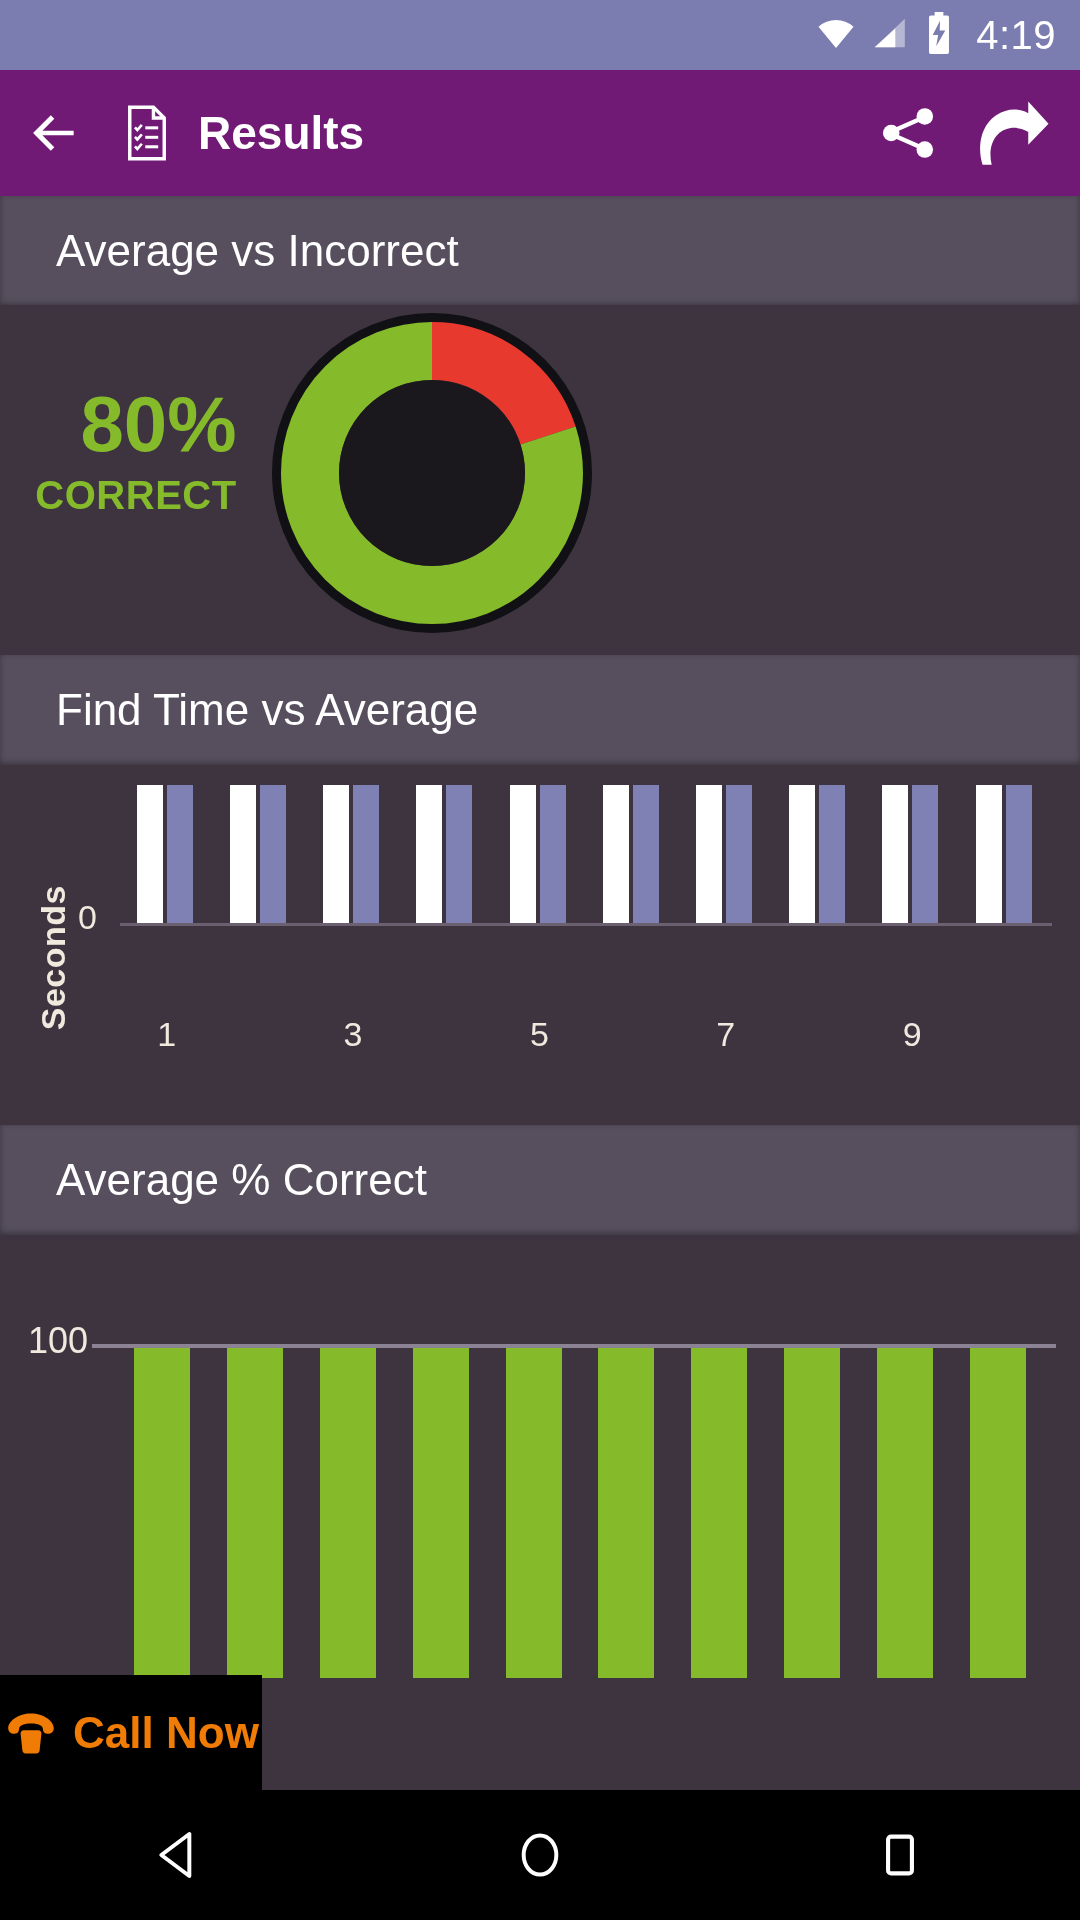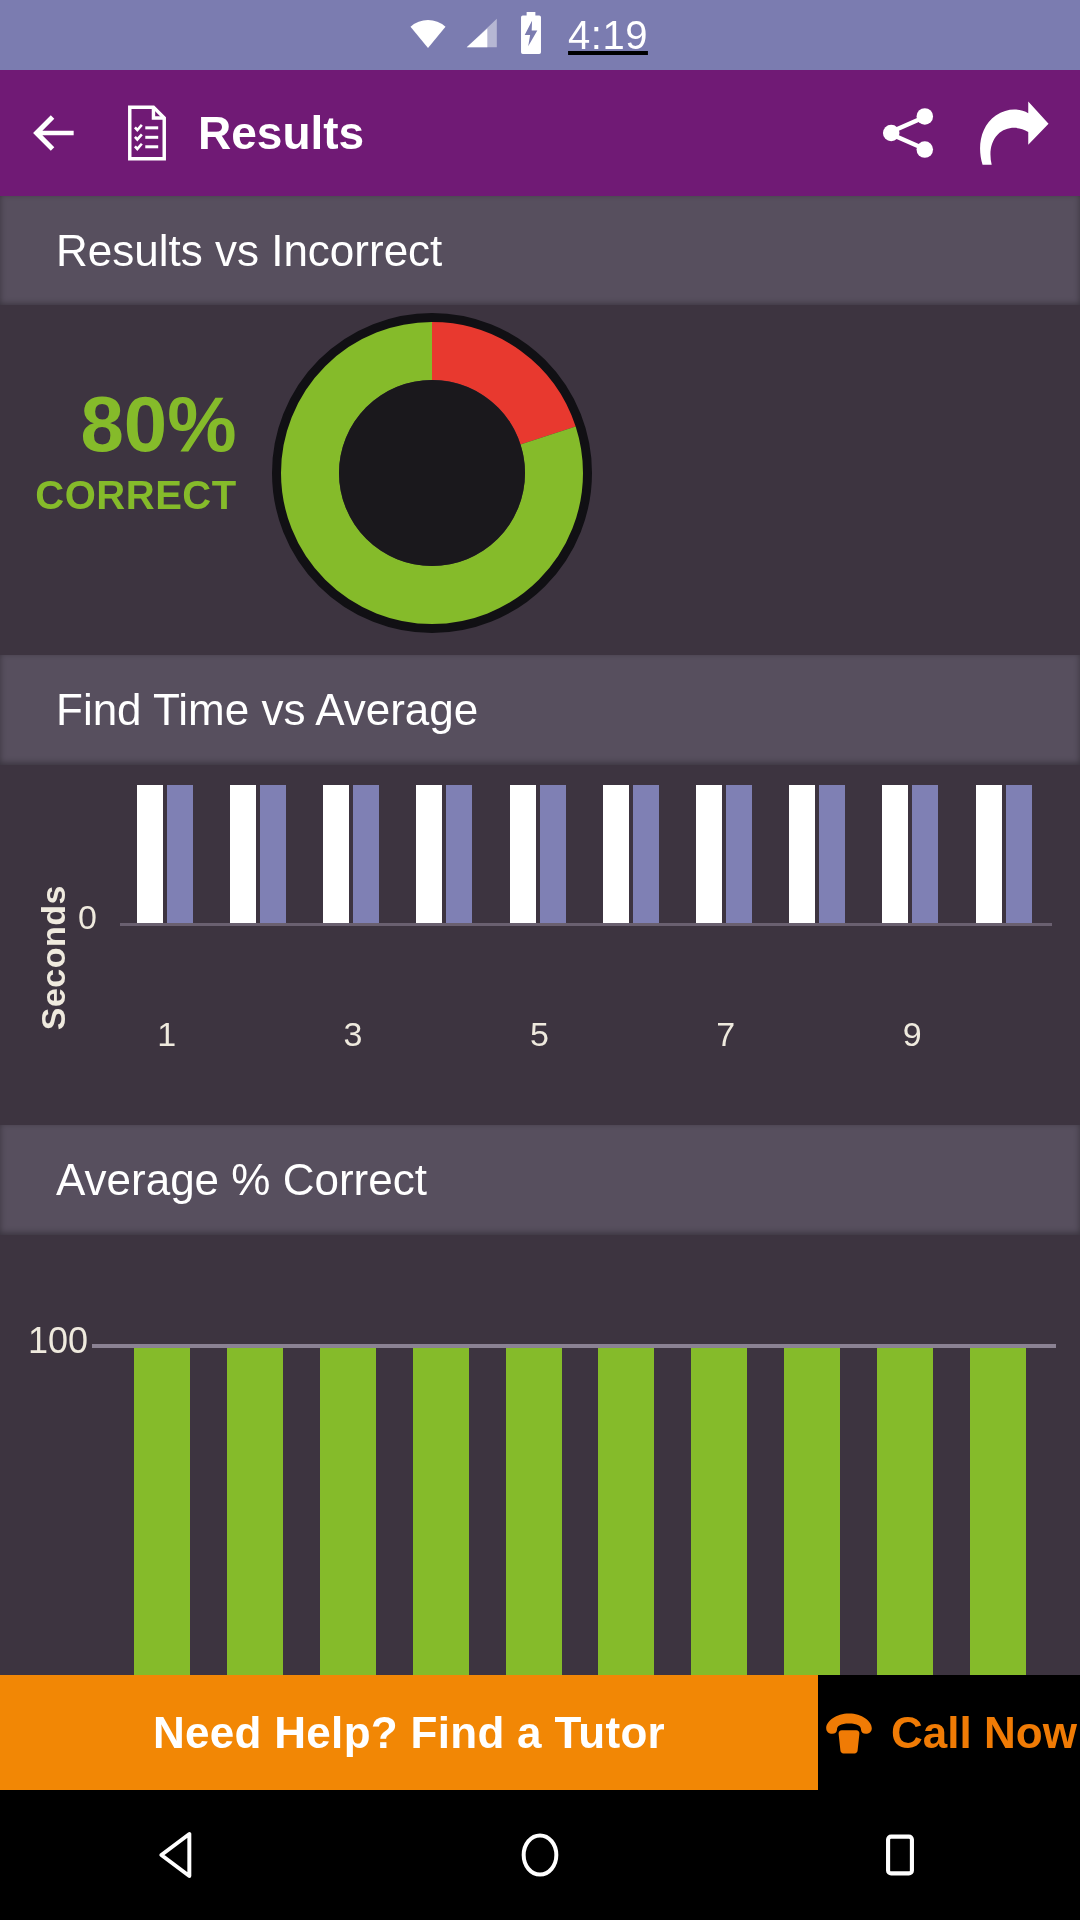--- a/index.html
+++ b/index.html
@@ -8,22 +8,22 @@
     font-family:"Liberation Sans", sans-serif;
     background:#3d3440;
     overflow:hidden;
     position:relative;
   }
 
   
   .statusbar{
     position:absolute; left:0; top:0; width:1080px; height:70px;
     background:#7b7cb0;
-    display:flex; align-items:center; justify-content:center;
-    padding-right:24px; gap:14px;text-decoration:underline;
+    display:flex; align-items:center; justify-content:flex-end;
+    padding-right:24px; gap:14px;
   }
   .status-icon{ display:block; }
   .status-clock{
     color:#ffffff; font-size:40px; font-weight:400;
     letter-spacing:0.5px; line-height:1; margin-left:6px;
   }
 
   
   .appbar{
     position:absolute; left:0; top:70px; width:1080px; height:126px;
@@ -201,21 +201,21 @@
     </svg>
   </div>
   <div class="appbar-action last">
     <svg width="78" height="66" viewBox="0 0 30 26">
       <path d="M3.4 25.5 C1.2 18.5 2.6 10.2 8.6 6.1 C13.4 2.8 18.4 3.4 21.4 5.2 L21.4 0.6 L29.4 9.4 L21.4 17.6 L21.4 12.6 C17.6 10.2 12.6 10.4 9.4 13.6 C6.4 16.6 6.0 21.4 7.0 25.5 Z" fill="#ffffff"></path>
     </svg>
   </div>
 </div>
 
 <div class="section-header" style="top:196px;">
-  <span>Results vs Incorrect</span>
+  <span>Average vs Incorrect</span>
 </div>
 
 <div class="panel donut-panel">
 
   <div class="pct-left">
     <div class="pct-big" style="color:#85bb2a;">80%</div>
     <div class="pct-label" style="color:#85bb2a;font-weight:bold;">CORRECT</div>
   </div>
 
   <div class="pct-right">
@@ -310,23 +310,20 @@
       <div class="pctc-bar" style="left: 505.6px; height: 330px; background: rgb(133, 187, 42);"></div>
       <div class="pctc-bar" style="left: 598.4px; height: 330px; background: rgb(133, 187, 42);"></div>
       <div class="pctc-bar" style="left: 691.2px; height: 330px; background: rgb(133, 187, 42);"></div>
       <div class="pctc-bar" style="left: 784px; height: 330px; background: rgb(133, 187, 42);"></div>
       <div class="pctc-bar" style="left: 876.8px; height: 330px; background: rgb(133, 187, 42);"></div>
       <div class="pctc-bar" style="left: 969.6px; height: 330px; background: rgb(133, 187, 42);"></div>
     </div>
 </div>
 
 <div class="ad">
-  <div class="ad-main">
-    <span>Need Help? Find a Tutor</span>
-  </div>
   <div class="ad-cta">
     <svg width="56" height="48" viewBox="0 0 28 24">
       <path d="M14 2.2 C7.6 2.2 2.6 6.0 2.6 9.6 C2.6 11.4 4.0 12.4 5.6 12.4 C7.0 12.4 8.0 11.5 8.0 10.2 C8.0 8.4 9.8 7.2 14 7.2 C18.2 7.2 20 8.4 20 10.2 C20 11.5 21 12.4 22.4 12.4 C24 12.4 25.4 11.4 25.4 9.6 C25.4 6.0 20.4 2.2 14 2.2 Z" fill="#f07b05"></path>
       <path d="M10.4 10.6 h7.2 a1.6 1.6 0 0 1 1.6 1.8 l-0.9 8.4 a1.6 1.6 0 0 1 -1.6 1.4 h-5.4 a1.6 1.6 0 0 1 -1.6 -1.4 l-0.9 -8.4 a1.6 1.6 0 0 1 1.6 -1.8 z" fill="#f07b05"></path>
     </svg>
     <span>Call Now</span>
   </div>
 </div>
 
 <div class="navbar">

